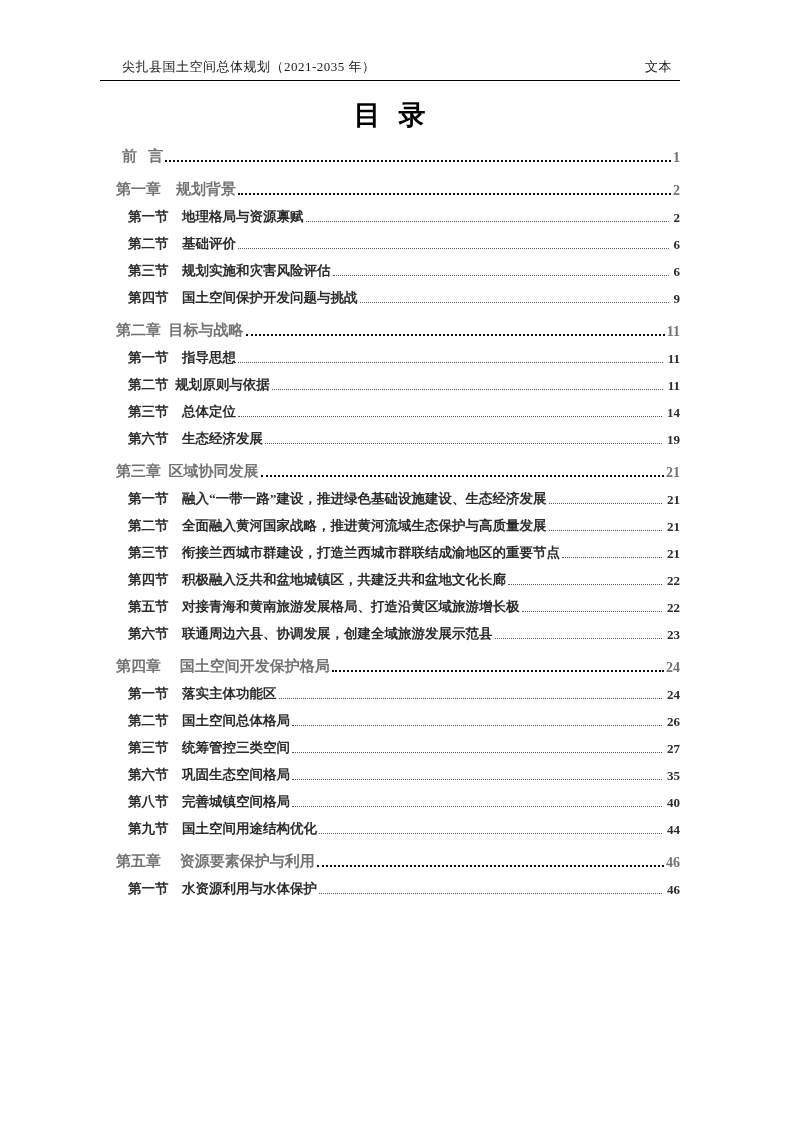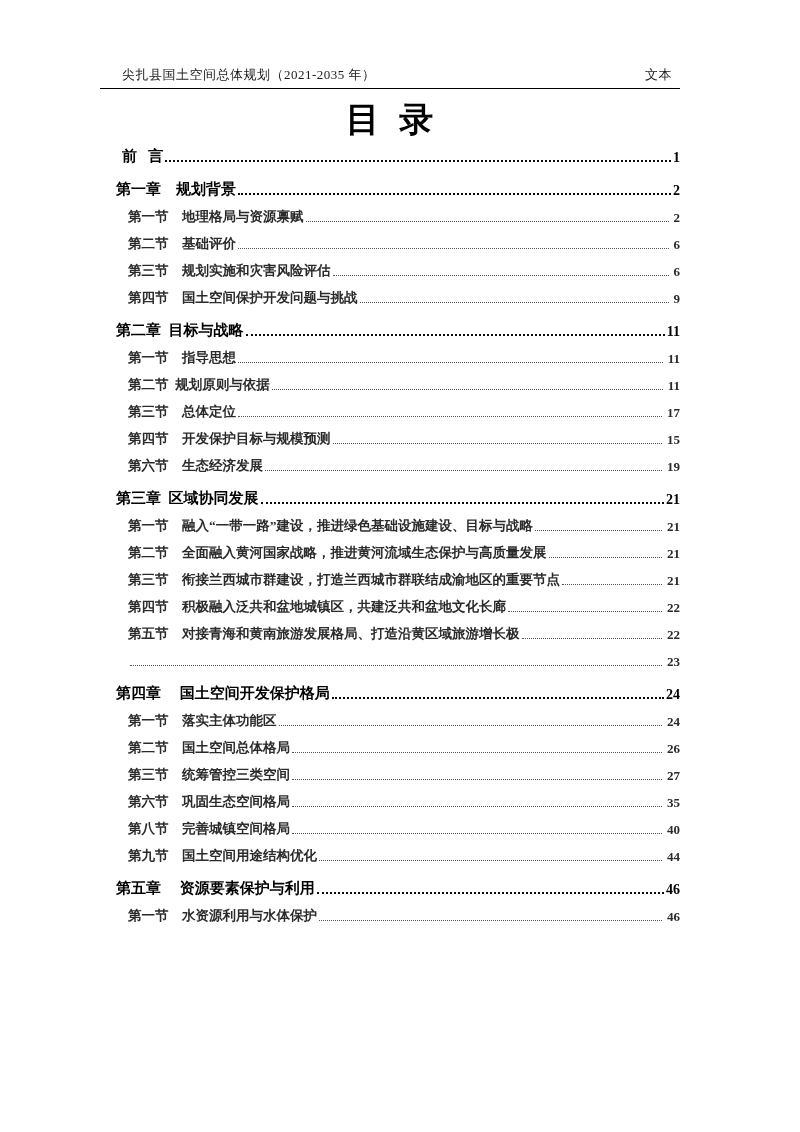--- a/index.html
+++ b/index.html
@@ -12,21 +12,21 @@
     width: 800px;
     height: 1132px;
     background: #ffffff;
     font-family: "Liberation Serif", "DejaVu Serif", serif;
     overflow: hidden;
   }
   
   .doc-header {
     position: absolute;
     left: 100px;
-    top: 66px;
+    top: 58px;
     width: 580px;
   }
   .doc-header-row {
     display: flex;
     justify-content: space-between;
     align-items: baseline;
     padding-left: 22px;
     padding-right: 8px;
     font-size: 13px;
     color: #1a1a1a;
@@ -38,21 +38,21 @@
     height: 0;
   }
   
   .page-title {
     position: absolute;
     left: 100px;
     top: 97px;
     width: 580px;
     margin: 0;
     text-align: center;
-    font-size: 34px;
+    font-size: 27px;
     font-weight: bold;
     color: #000000;
     letter-spacing: 1px;
     word-spacing: 9px;
     white-space: pre;
   }
   
   .toc {
     position: absolute;
     left: 100px;
@@ -77,21 +77,21 @@
     transform: translateY(-4px);
   }
   .toc-row .pagenum {
     flex: 0 0 auto;
     white-space: nowrap;
   }
   
   .level-preface, .level-chapter {
     font-weight: bold;
     font-size: 15px;
-    color: #000000;
+    color: #737373;
   }
   .level-preface { padding-left: 22px; }
   .level-chapter { padding-left: 16px; margin-top: 6px; }
   .level-preface .leader, .level-chapter .leader {
     border-bottom: 2.6px dotted #0a0a0a;
   }
   .level-preface .pagenum, .level-chapter .pagenum {
     font-size: 14px;
   }
   
@@ -167,39 +167,34 @@
       <span class="pagenum">11</span>
     </div>
       <div class="toc-row level-section">
       <span class="entry-text">第二节  规划原则与依据</span>
       <span class="leader"></span>
       <span class="pagenum">11</span>
     </div>
       <div class="toc-row level-section">
       <span class="entry-text">第三节    总体定位</span>
       <span class="leader"></span>
-      <span class="pagenum">17</span>
-    </div>
-      <div class="toc-row level-section">
-      <span class="entry-text">第四节    开发保护目标与规模预测</span>
-      <span class="leader"></span>
-      <span class="pagenum">15</span>
+      <span class="pagenum">14</span>
     </div>
       <div class="toc-row level-section">
       <span class="entry-text">第六节    生态经济发展</span>
       <span class="leader"></span>
       <span class="pagenum">19</span>
     </div>
       <div class="toc-row level-chapter">
       <span class="entry-text">第三章  区域协同发展</span>
       <span class="leader"></span>
       <span class="pagenum">21</span>
     </div>
       <div class="toc-row level-section">
-      <span class="entry-text">第一节    融入“一带一路”建设，推进绿色基础设施建设、目标与战略</span>
+      <span class="entry-text">第一节    融入“一带一路”建设，推进绿色基础设施建设、生态经济发展</span>
       <span class="leader"></span>
       <span class="pagenum">21</span>
     </div>
       <div class="toc-row level-section">
       <span class="entry-text">第二节    全面融入黄河国家战略，推进黄河流域生态保护与高质量发展</span>
       <span class="leader"></span>
       <span class="pagenum">21</span>
     </div>
       <div class="toc-row level-section">
       <span class="entry-text">第三节    衔接兰西城市群建设，打造兰西城市群联结成渝地区的重要节点</span>
@@ -210,20 +205,21 @@
       <span class="entry-text">第四节    积极融入泛共和盆地城镇区，共建泛共和盆地文化长廊</span>
       <span class="leader"></span>
       <span class="pagenum">22</span>
     </div>
       <div class="toc-row level-section">
       <span class="entry-text">第五节    对接青海和黄南旅游发展格局、打造沿黄区域旅游增长极</span>
       <span class="leader"></span>
       <span class="pagenum">22</span>
     </div>
       <div class="toc-row level-section">
+      <span class="entry-text">第六节    联通周边六县、协调发展，创建全域旅游发展示范县</span>
       <span class="leader"></span>
       <span class="pagenum">23</span>
     </div>
       <div class="toc-row level-chapter">
       <span class="entry-text">第四章     国土空间开发保护格局</span>
       <span class="leader"></span>
       <span class="pagenum">24</span>
     </div>
       <div class="toc-row level-section">
       <span class="entry-text">第一节    落实主体功能区</span>

